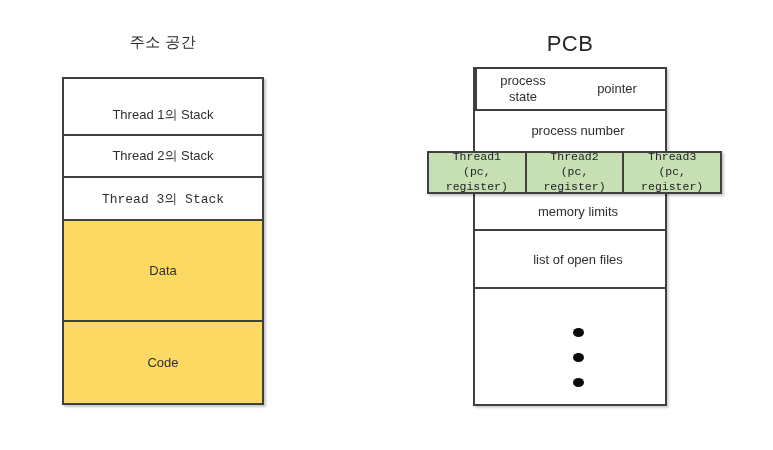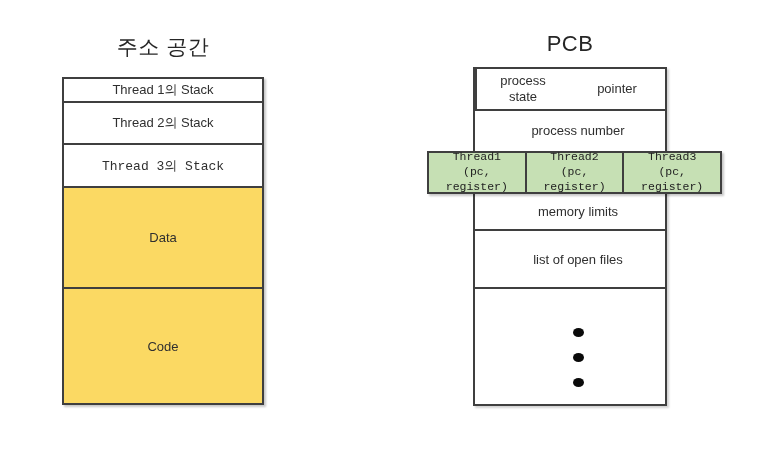--- a/index.html
+++ b/index.html
@@ -10,21 +10,21 @@
     color: #2d2d2d;
     position: relative;
     overflow: hidden;
   }
   .canvas { position: absolute; inset: 0; background: #ffffff; }
 
   
   .diagram-title {
     position: absolute;
     text-align: center;
-    font-size: 21px;
+    font-size: 15px;
     font-weight: 500;
     color: #262626;
     letter-spacing: 0.5px;
   }
   .title-left  { left: 62px;  top: 33px; width: 202px; }
   .title-right { left: 473px; top: 31px; width: 194px; font-size: 22px; }
 
   
   .as-box {
     position: absolute;
@@ -34,21 +34,21 @@
     background: #ffffff;
     display: flex; flex-direction: column;
     box-shadow: 2px 2px 2px rgba(0,0,0,0.22);
   }
   .as-row {
     display: flex; align-items: center; justify-content: center;
     font-size: 13px; color: #2f2f2f;
     background: #ffffff;
   }
   .as-row + .as-row { border-top: 2px solid #3f3f3f; }
-  .as-stack-1 { height: 22px; }
+  .as-stack-1 { height: 38px; margin-top: 17px; }
   .as-stack-2 { height: 42px; }
   .as-stack-3 { height: 43px; font-family: Liberation Mono, monospace; }
   .as-data    { height: 101px; }
   .as-code    { flex: 1; }
   .as-highlight { background: #FBD963; }
 
   
   .pcb-box {
     position: absolute;
     left: 473px; top: 67px;

